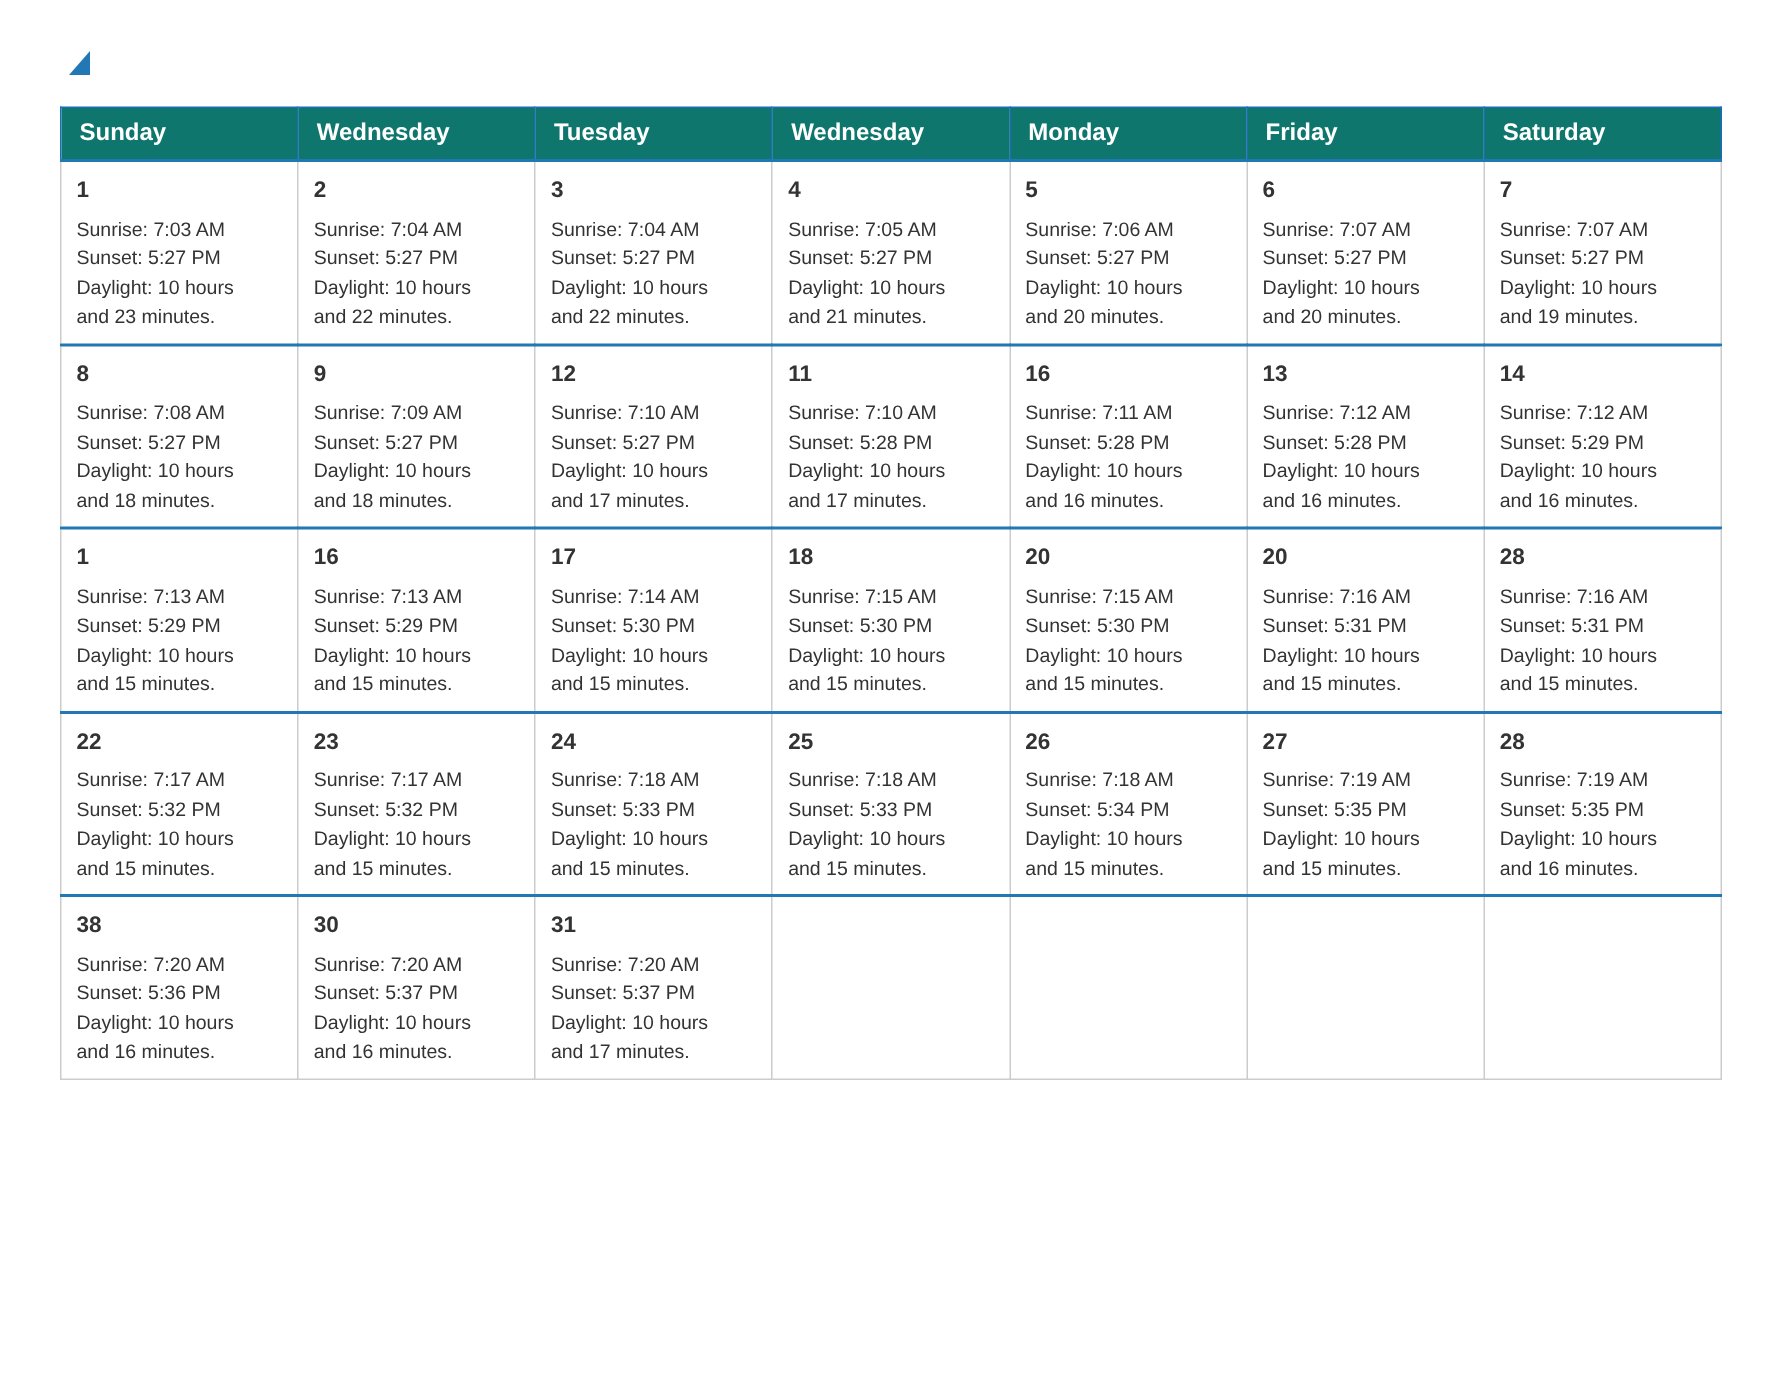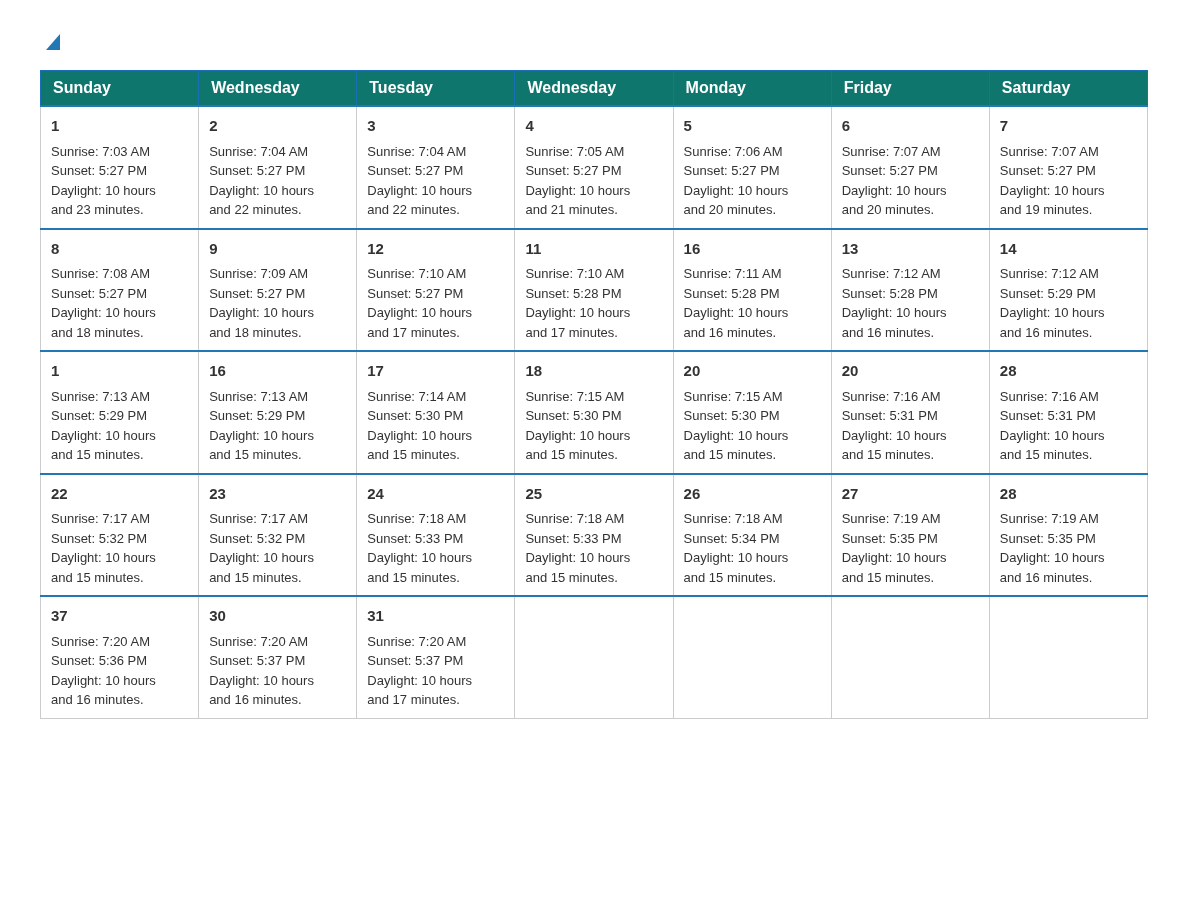--- a/index.html
+++ b/index.html
@@ -154,21 +154,21 @@
       <tr>
         <td><span class="day-num">22</span>Sunrise: 7:17 AM<br>Sunset: 5:32 PM<br>Daylight: 10 hours<br>and 15 minutes.</td>
         <td><span class="day-num">23</span>Sunrise: 7:17 AM<br>Sunset: 5:32 PM<br>Daylight: 10 hours<br>and 15 minutes.</td>
         <td><span class="day-num">24</span>Sunrise: 7:18 AM<br>Sunset: 5:33 PM<br>Daylight: 10 hours<br>and 15 minutes.</td>
         <td><span class="day-num">25</span>Sunrise: 7:18 AM<br>Sunset: 5:33 PM<br>Daylight: 10 hours<br>and 15 minutes.</td>
         <td><span class="day-num">26</span>Sunrise: 7:18 AM<br>Sunset: 5:34 PM<br>Daylight: 10 hours<br>and 15 minutes.</td>
         <td><span class="day-num">27</span>Sunrise: 7:19 AM<br>Sunset: 5:35 PM<br>Daylight: 10 hours<br>and 15 minutes.</td>
         <td><span class="day-num">28</span>Sunrise: 7:19 AM<br>Sunset: 5:35 PM<br>Daylight: 10 hours<br>and 16 minutes.</td>
       </tr>
       <tr>
-        <td><span class="day-num">37</span>Sunrise: 7:20 AM<br>Sunset: 5:36 PM<br>Daylight: 10 hours<br>and 16 minutes.</td>
+        <td><span class="day-num">38</span>Sunrise: 7:20 AM<br>Sunset: 5:36 PM<br>Daylight: 10 hours<br>and 16 minutes.</td>
         <td><span class="day-num">30</span>Sunrise: 7:20 AM<br>Sunset: 5:37 PM<br>Daylight: 10 hours<br>and 16 minutes.</td>
         <td><span class="day-num">31</span>Sunrise: 7:20 AM<br>Sunset: 5:37 PM<br>Daylight: 10 hours<br>and 17 minutes.</td>
         <td class="empty"></td>
         <td class="empty"></td>
         <td class="empty"></td>
         <td class="empty"></td>
       </tr>
     </tbody>
 </table>
 

